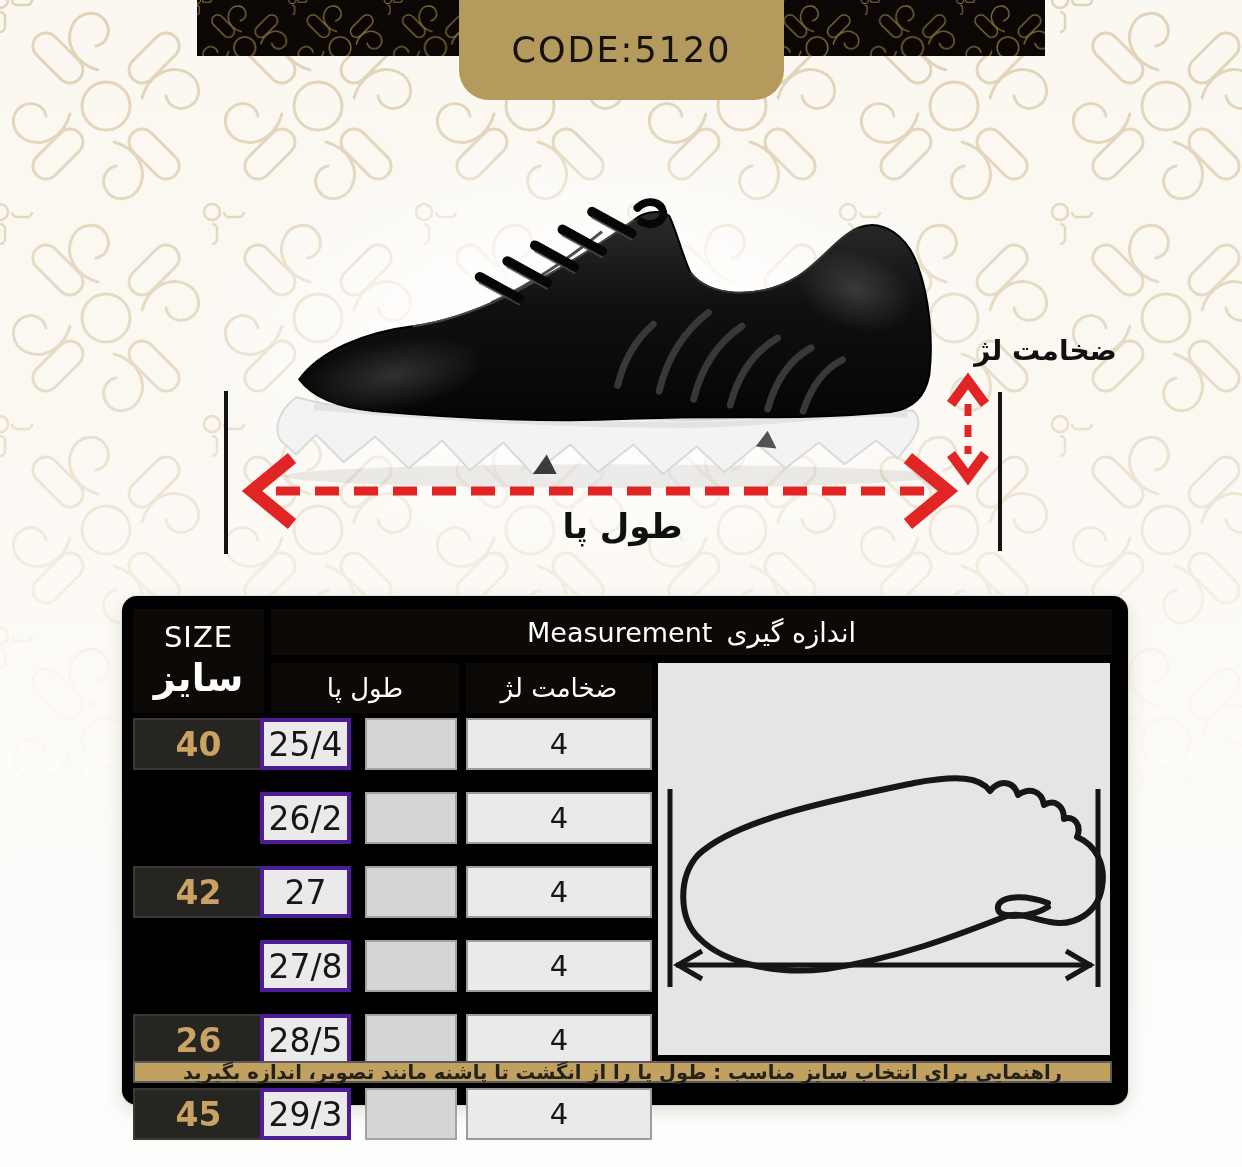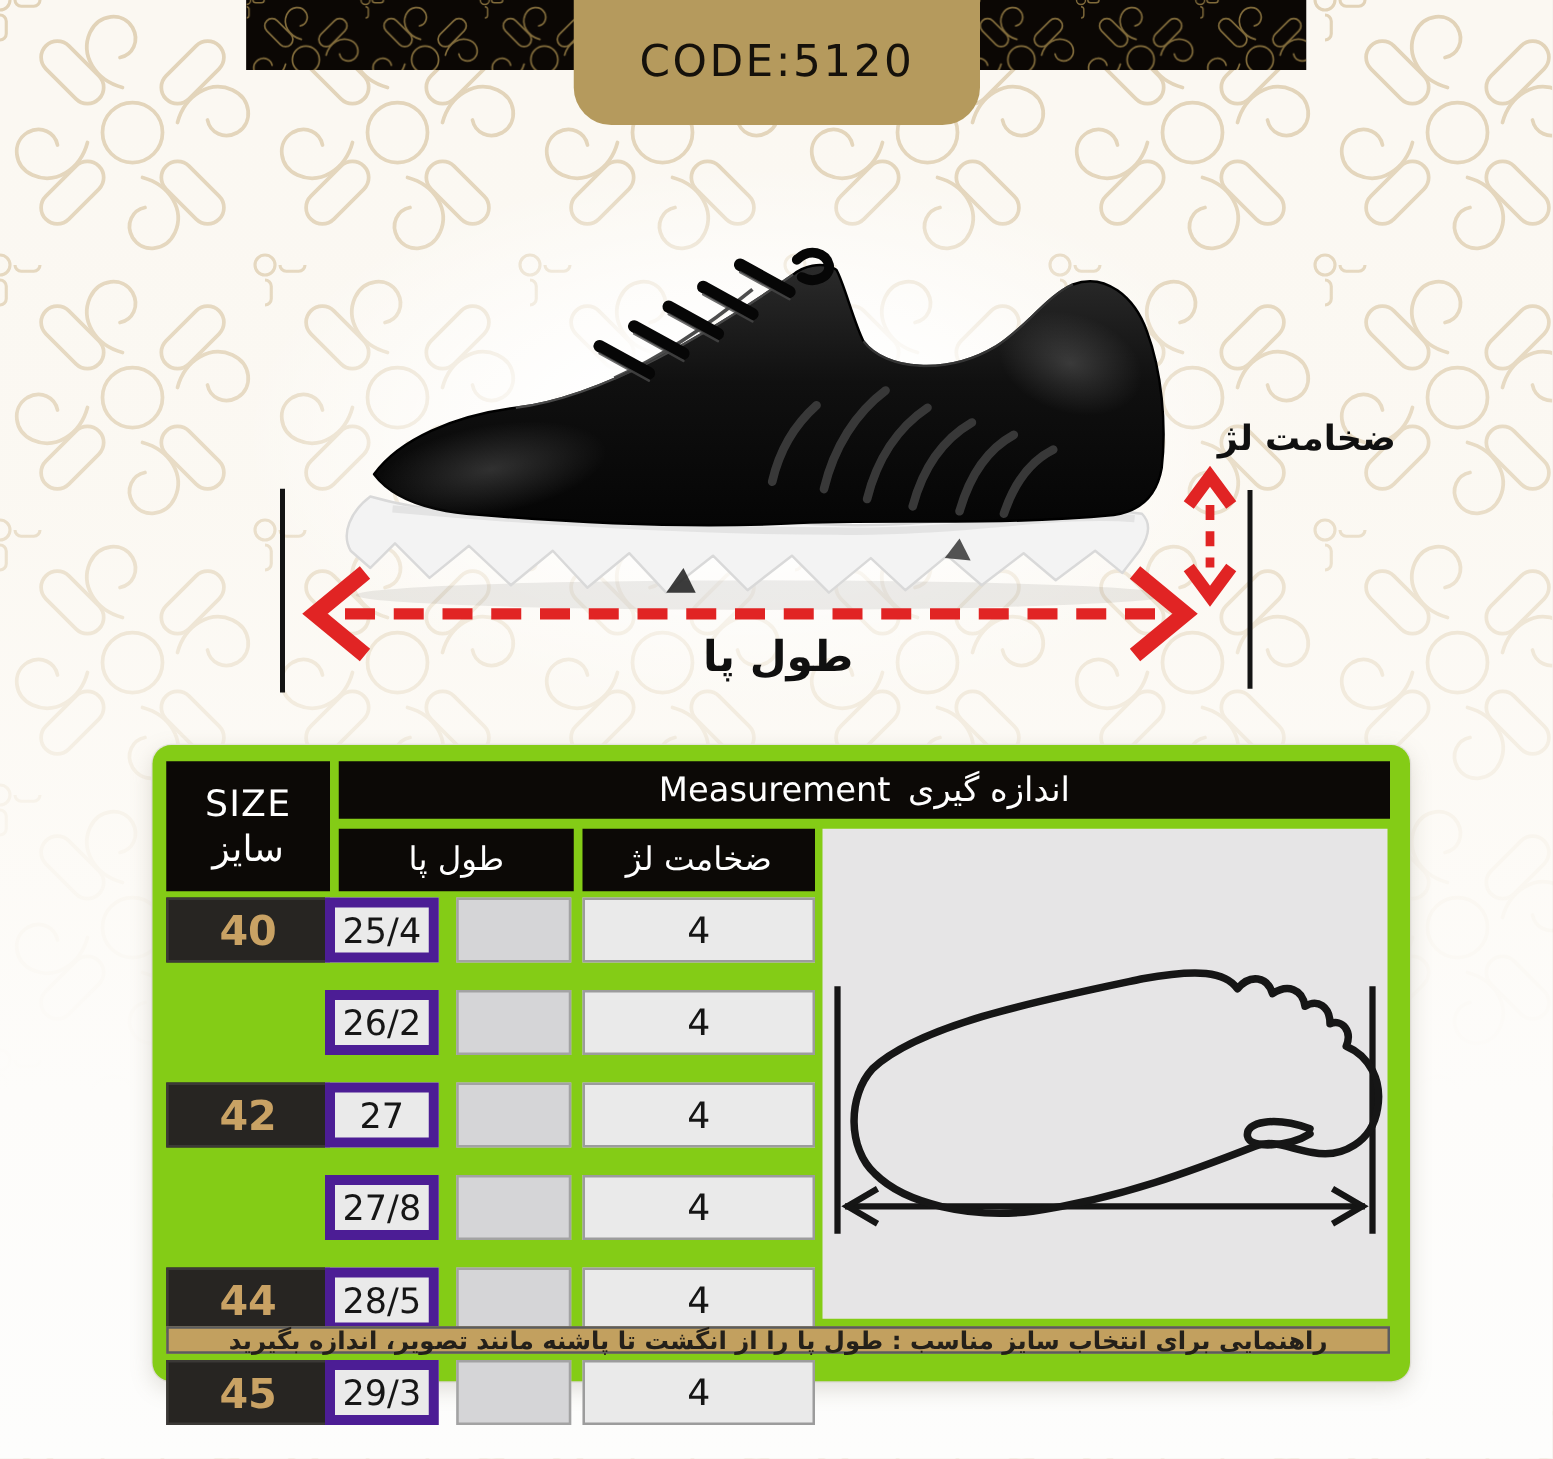--- a/index.html
+++ b/index.html
@@ -24,37 +24,37 @@
   .shoe-stage{position:absolute;left:245px;top:180px;width:710px;height:325px;z-index:2;}
 
   
   .anno{position:absolute;left:0;top:0;width:1242px;height:1167px;z-index:3;pointer-events:none;}
   .label-length{position:absolute;left:515px;top:506px;width:215px;text-align:center;
     font-size:34px;font-weight:bold;color:#101010;z-index:4;direction:rtl;}
   .label-thickness{position:absolute;left:958px;top:334px;width:175px;text-align:center;
     font-size:28px;font-weight:bold;color:#101010;z-index:4;direction:rtl;}
 
   
-  .card{position:absolute;left:122px;top:596px;width:1006px;height:509px;background:#84cc16;
+  .card{position:absolute;left:122px;top:596px;width:1006px;height:509px;background:#000000;
     border-radius:15px;z-index:4;box-shadow:0 6px 18px rgba(120,110,90,.22),0 0 0 1px #eceae5;}
   .cell-dark{background:#0c0906;color:#ffffff;display:flex;align-items:center;justify-content:center;}
   .size-head{position:absolute;left:11px;top:13px;width:131px;height:104px;flex-direction:column;line-height:1.25;}
   .size-head .en{font-size:29px;letter-spacing:1px;}
-  .size-head .fa{font-size:29px;font-weight:normal;}
+  .size-head .fa{font-size:38px;font-weight:bold;}
   .meas-head{position:absolute;left:149px;top:13px;width:841px;height:46px;gap:14px;font-size:27px;}
   .sub-head{position:absolute;top:67px;height:50px;font-size:26px;}
   .sub-length{left:149px;width:188px;}
   .sub-thick{left:344px;width:186px;}
   .foot-panel{position:absolute;left:536px;top:67px;width:452px;height:392px;background:#e6e5e6;}
   .rows{position:absolute;left:11px;top:122px;width:519px;height:337px;}
   .row{position:relative;height:52px;margin-bottom:22px;}
   .row:last-child{margin-bottom:0;}
   .c{position:absolute;top:0;height:52px;display:flex;align-items:center;justify-content:center;}
   .c-size{left:0;width:131px;background:#272522;border:2px solid #3b3936;color:#c9a264;font-size:33px;font-weight:600;}
-  .c-val{left:127px;width:91px;background:#eaeaea;border:8px solid #4c1d95;color:#161616;font-size:28px;}
+  .c-val{left:127px;width:91px;background:#eaeaea;border:4px solid #4c1d95;color:#161616;font-size:33px;}
   .c-empty{left:232px;width:92px;background:#d5d5d7;border:2px solid #a3a3a3;}
   .c-thick{left:333px;width:186px;background:#eaeaea;border:2px solid #9c9c9c;color:#161616;font-size:29px;}
   .note-bar{position:absolute;left:11px;top:465px;width:979px;height:22px;background:#c2a05f;border:2px solid #5b5c5e;
     display:flex;align-items:center;justify-content:center;direction:rtl;
     font-size:19.5px;font-weight:bold;color:#24201a;}
 </style>
 </head>
 <body>
 
 <div id="page">
@@ -280,21 +280,21 @@
     <div class="c c-thick">4</div>
   </div>
 
   <div class="row">
     <div class="c c-val">27/8</div>
     <div class="c c-empty"></div>
     <div class="c c-thick">4</div>
   </div>
 
   <div class="row">
-    <div class="c c-size">44</div>
+    <div class="c c-size">26</div>
     <div class="c c-val">28/5</div>
     <div class="c c-empty"></div>
     <div class="c c-thick">4</div>
   </div>
 
   <div class="row">
     <div class="c c-size">45</div>
     <div class="c c-val">29/3</div>
     <div class="c c-empty"></div>
     <div class="c c-thick">4</div>

